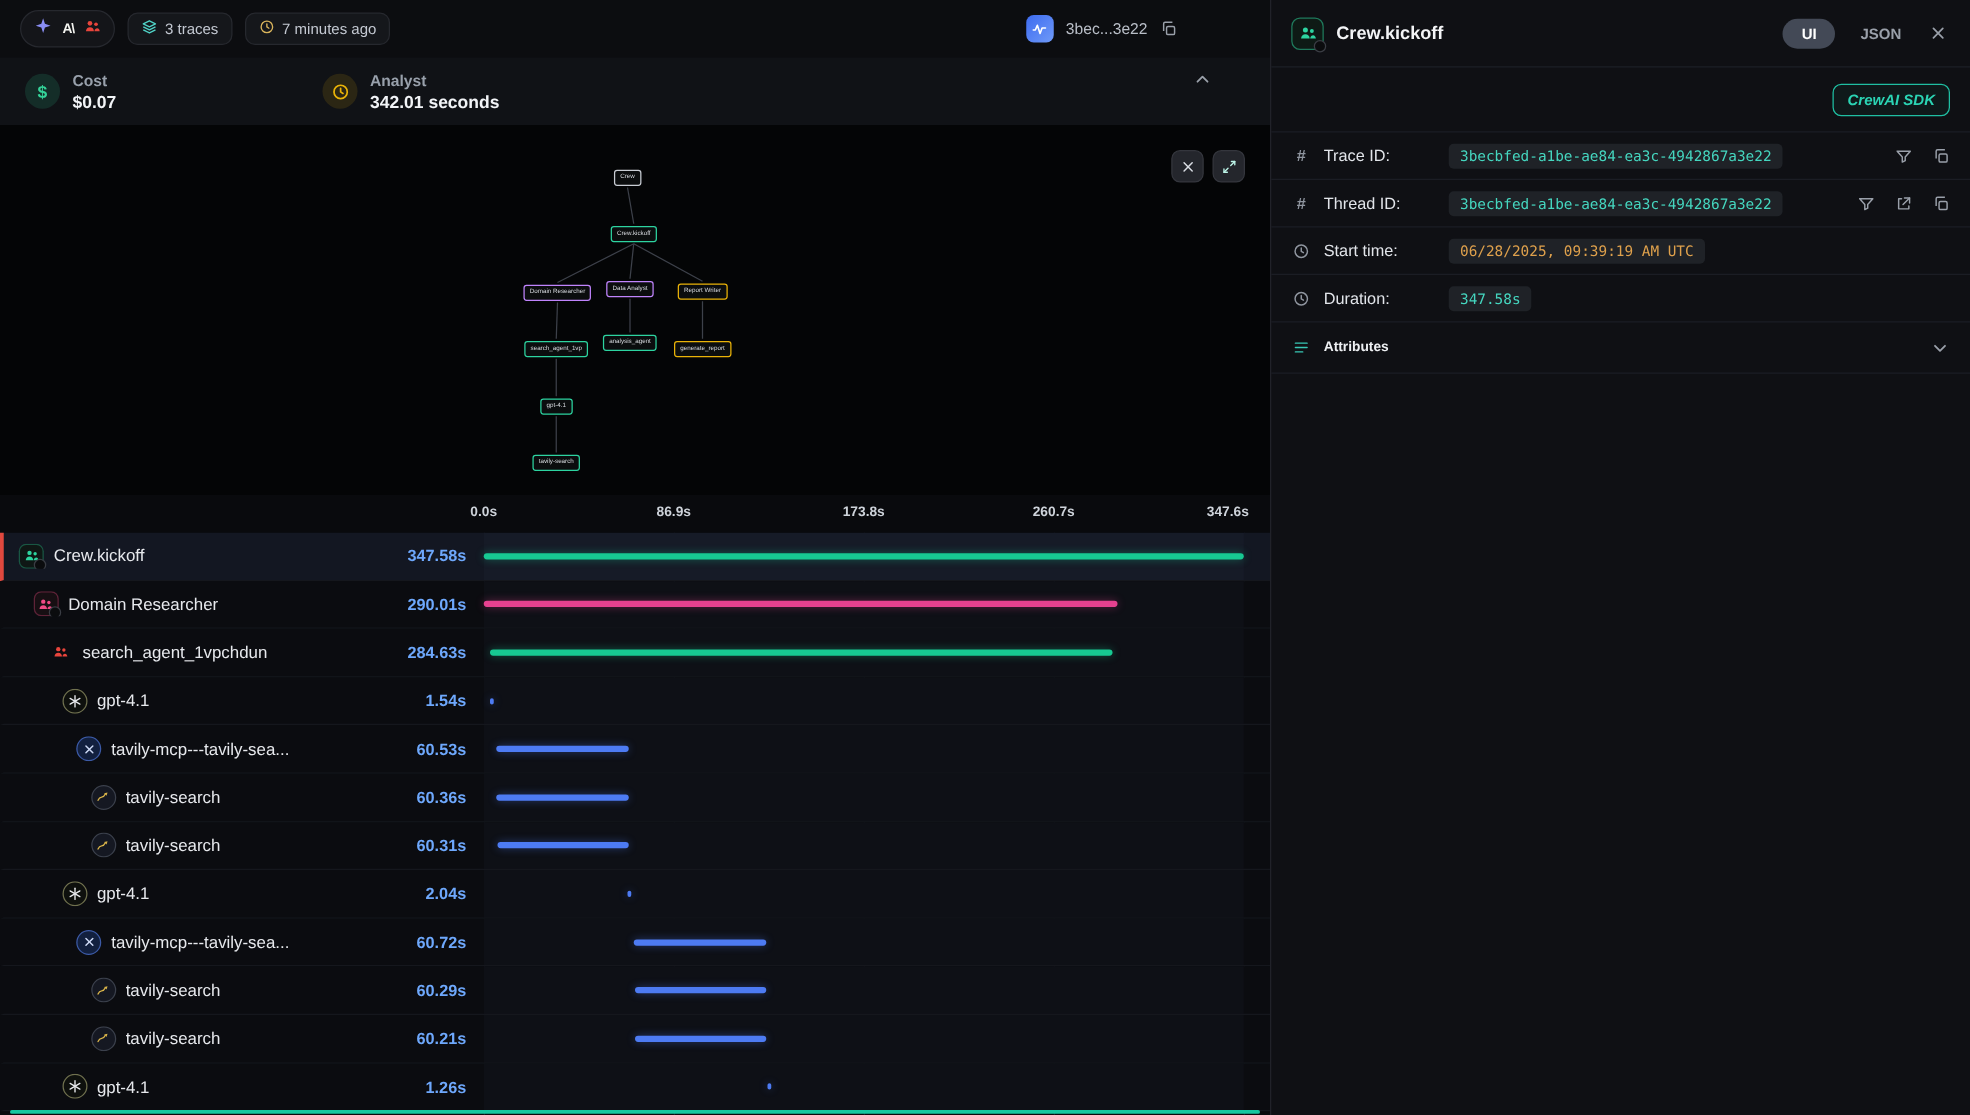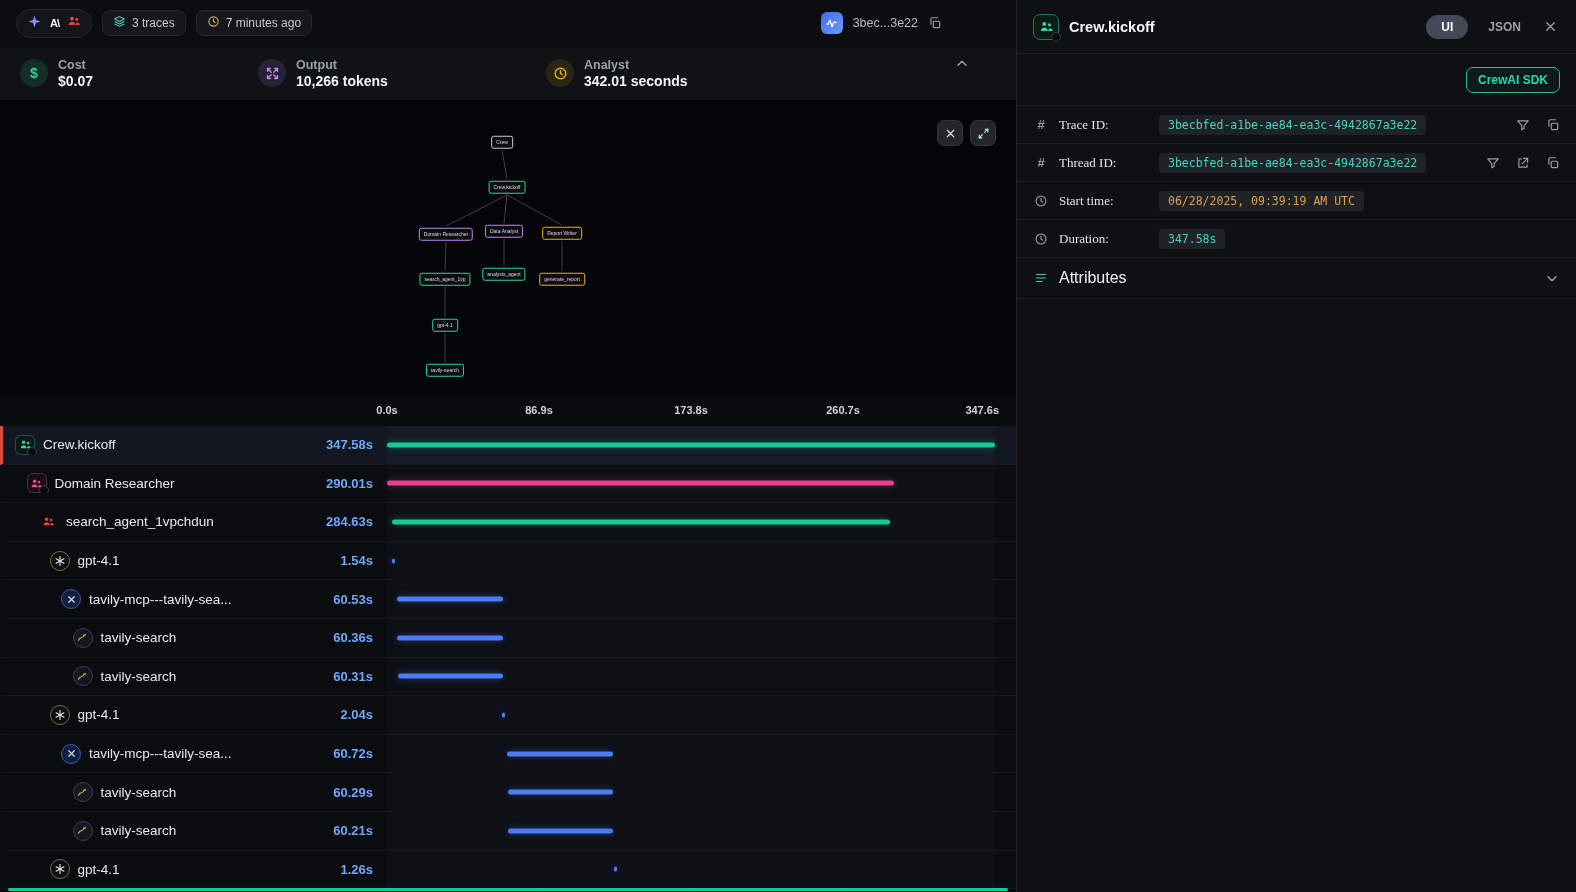--- a/index.html
+++ b/index.html
@@ -52,31 +52,31 @@
 
   
   .panel { flex:1; background:#0f1014; border-left:1px solid #212229; display:flex; flex-direction:column; }
   .panel-header { height:54px; display:flex; align-items:center; padding:0 16px; gap:10px; border-bottom:1px solid #1d1f26; }
   .crew-avatar { width:26px; height:26px; border-radius:7px; background:#0e1a15; border:1px solid #1f7a5c; display:flex; align-items:center; justify-content:center; position:relative; }
   .panel-title { font-size:14.5px; font-weight:700; color:#f3f4f6; }
   .tab-ui { margin-left:auto; background:#434956; color:#fff; border-radius:999px; padding:5px 15px; font-size:12px; font-weight:600; cursor:pointer; }
   .tab-json { color:#9aa0aa; font-size:12px; font-weight:600; padding:5px 10px; cursor:pointer; }
   .panel-close { color:#9aa0aa; display:flex; padding:0 2px; cursor:pointer; }
   .sdk-row { display:flex; justify-content:flex-end; padding:13px 16px 12px; }
-  .sdk-badge { border:1px solid #1fbfa2; color:#2bd4b4; background:rgba(22,199,160,0.05); font-size:12px; font-weight:700; border-radius:7px; padding:5px 11px; }
+  .sdk-badge { border:1px solid #1fbfa2; color:#2bd4b4; background:rgba(22,199,160,0.05); font-size:12px; font-weight:700; border-radius:7px; padding:5px 11px;font-style:italic; }
   .fields { border-top:1px solid #1b1d24; }
   .field { display:flex; align-items:center; height:38px; padding:0 16px; border-bottom:1px solid #1b1d24; gap:10px; }
   .f-icon { width:16px; color:#8f959f; display:flex; align-items:center; justify-content:center; font-size:13px; font-weight:700; flex:0 0 16px; }
-  .f-label { width:90px; font-size:13px; color:#e2e5ea; flex:0 0 90px;font-family:Liberation Serif, serif; }
+  .f-label { width:90px; font-size:13px; color:#e2e5ea; flex:0 0 90px; }
   .chip { background:#1f2227; border-radius:4px; padding:3px 9px; font-family:"DejaVu Sans Mono",monospace; font-size:11.5px; white-space:nowrap; }
   .v-teal { color:#45d6bf; }
   .v-amber { color:#dfa14c; }
   .f-actions { margin-left:auto; display:flex; gap:16px; color:#959ba5; }
   .attr-row { display:flex; align-items:center; height:41px; padding:0 16px; gap:10px; border-bottom:1px solid #1b1d24; cursor:pointer; }
-  .attr-label { font-size:16px; font-weight:400; color:#eef0f3; }
+  .attr-label { font-size:11px; font-weight:700; color:#eef0f3; }
   .attr-chevron { margin-left:auto; color:#9aa0aa; display:flex; }
 </style>
 </head>
 <body>
 
 <div class="app">
 
   <div class="main">
 
     <div class="topbar">
@@ -124,34 +124,20 @@
     </div>
 
     <div class="stats">
       <div class="stat s0">
         <span class="stat-icon" style="background:rgba(52,211,153,0.14)">
             <span style="color:#34d399;font-weight:700;font-size:14px;">$</span>
           </span>
         <span>
           <div class="stat-label">Cost</div>
           <div class="stat-value"><span>$0.07</span> <span></span></div>
-        </span>
-      </div>
-      <div class="stat s2">
-        <span class="stat-icon" style="background:rgba(192,132,252,0.14)">
-            <svg width="15" height="15" viewBox="0 0 24 24" fill="none" stroke="#c084fc" stroke-width="2.2" stroke-linecap="round" stroke-linejoin="round">
-              <path d="M10 10L4 4M4 4h4.5M4 4v4.5"></path>
-              <path d="M14 14l6 6M20 20h-4.5M20 20v-4.5"></path>
-              <path d="M14 10l6-6M20 4h-4.5M20 4v4.5"></path>
-              <path d="M10 14l-6 6M4 20h4.5M4 20v-4.5"></path>
-            </svg>
-          </span>
-        <span>
-          <div class="stat-label">Output</div>
-          <div class="stat-value"><span>10,266</span> <span>tokens</span></div>
         </span>
       </div>
       <div class="stat">
         <span class="stat-icon" style="background:rgba(234,179,8,0.13)">
             <svg width="15" height="15" viewBox="0 0 24 24" fill="none" stroke="#eab308" stroke-width="2.2" stroke-linecap="round">
               <circle cx="12" cy="12" r="8.5"></circle>
               <path d="M12 7.5V12l3 2"></path>
             </svg>
           </span>
         <span>

